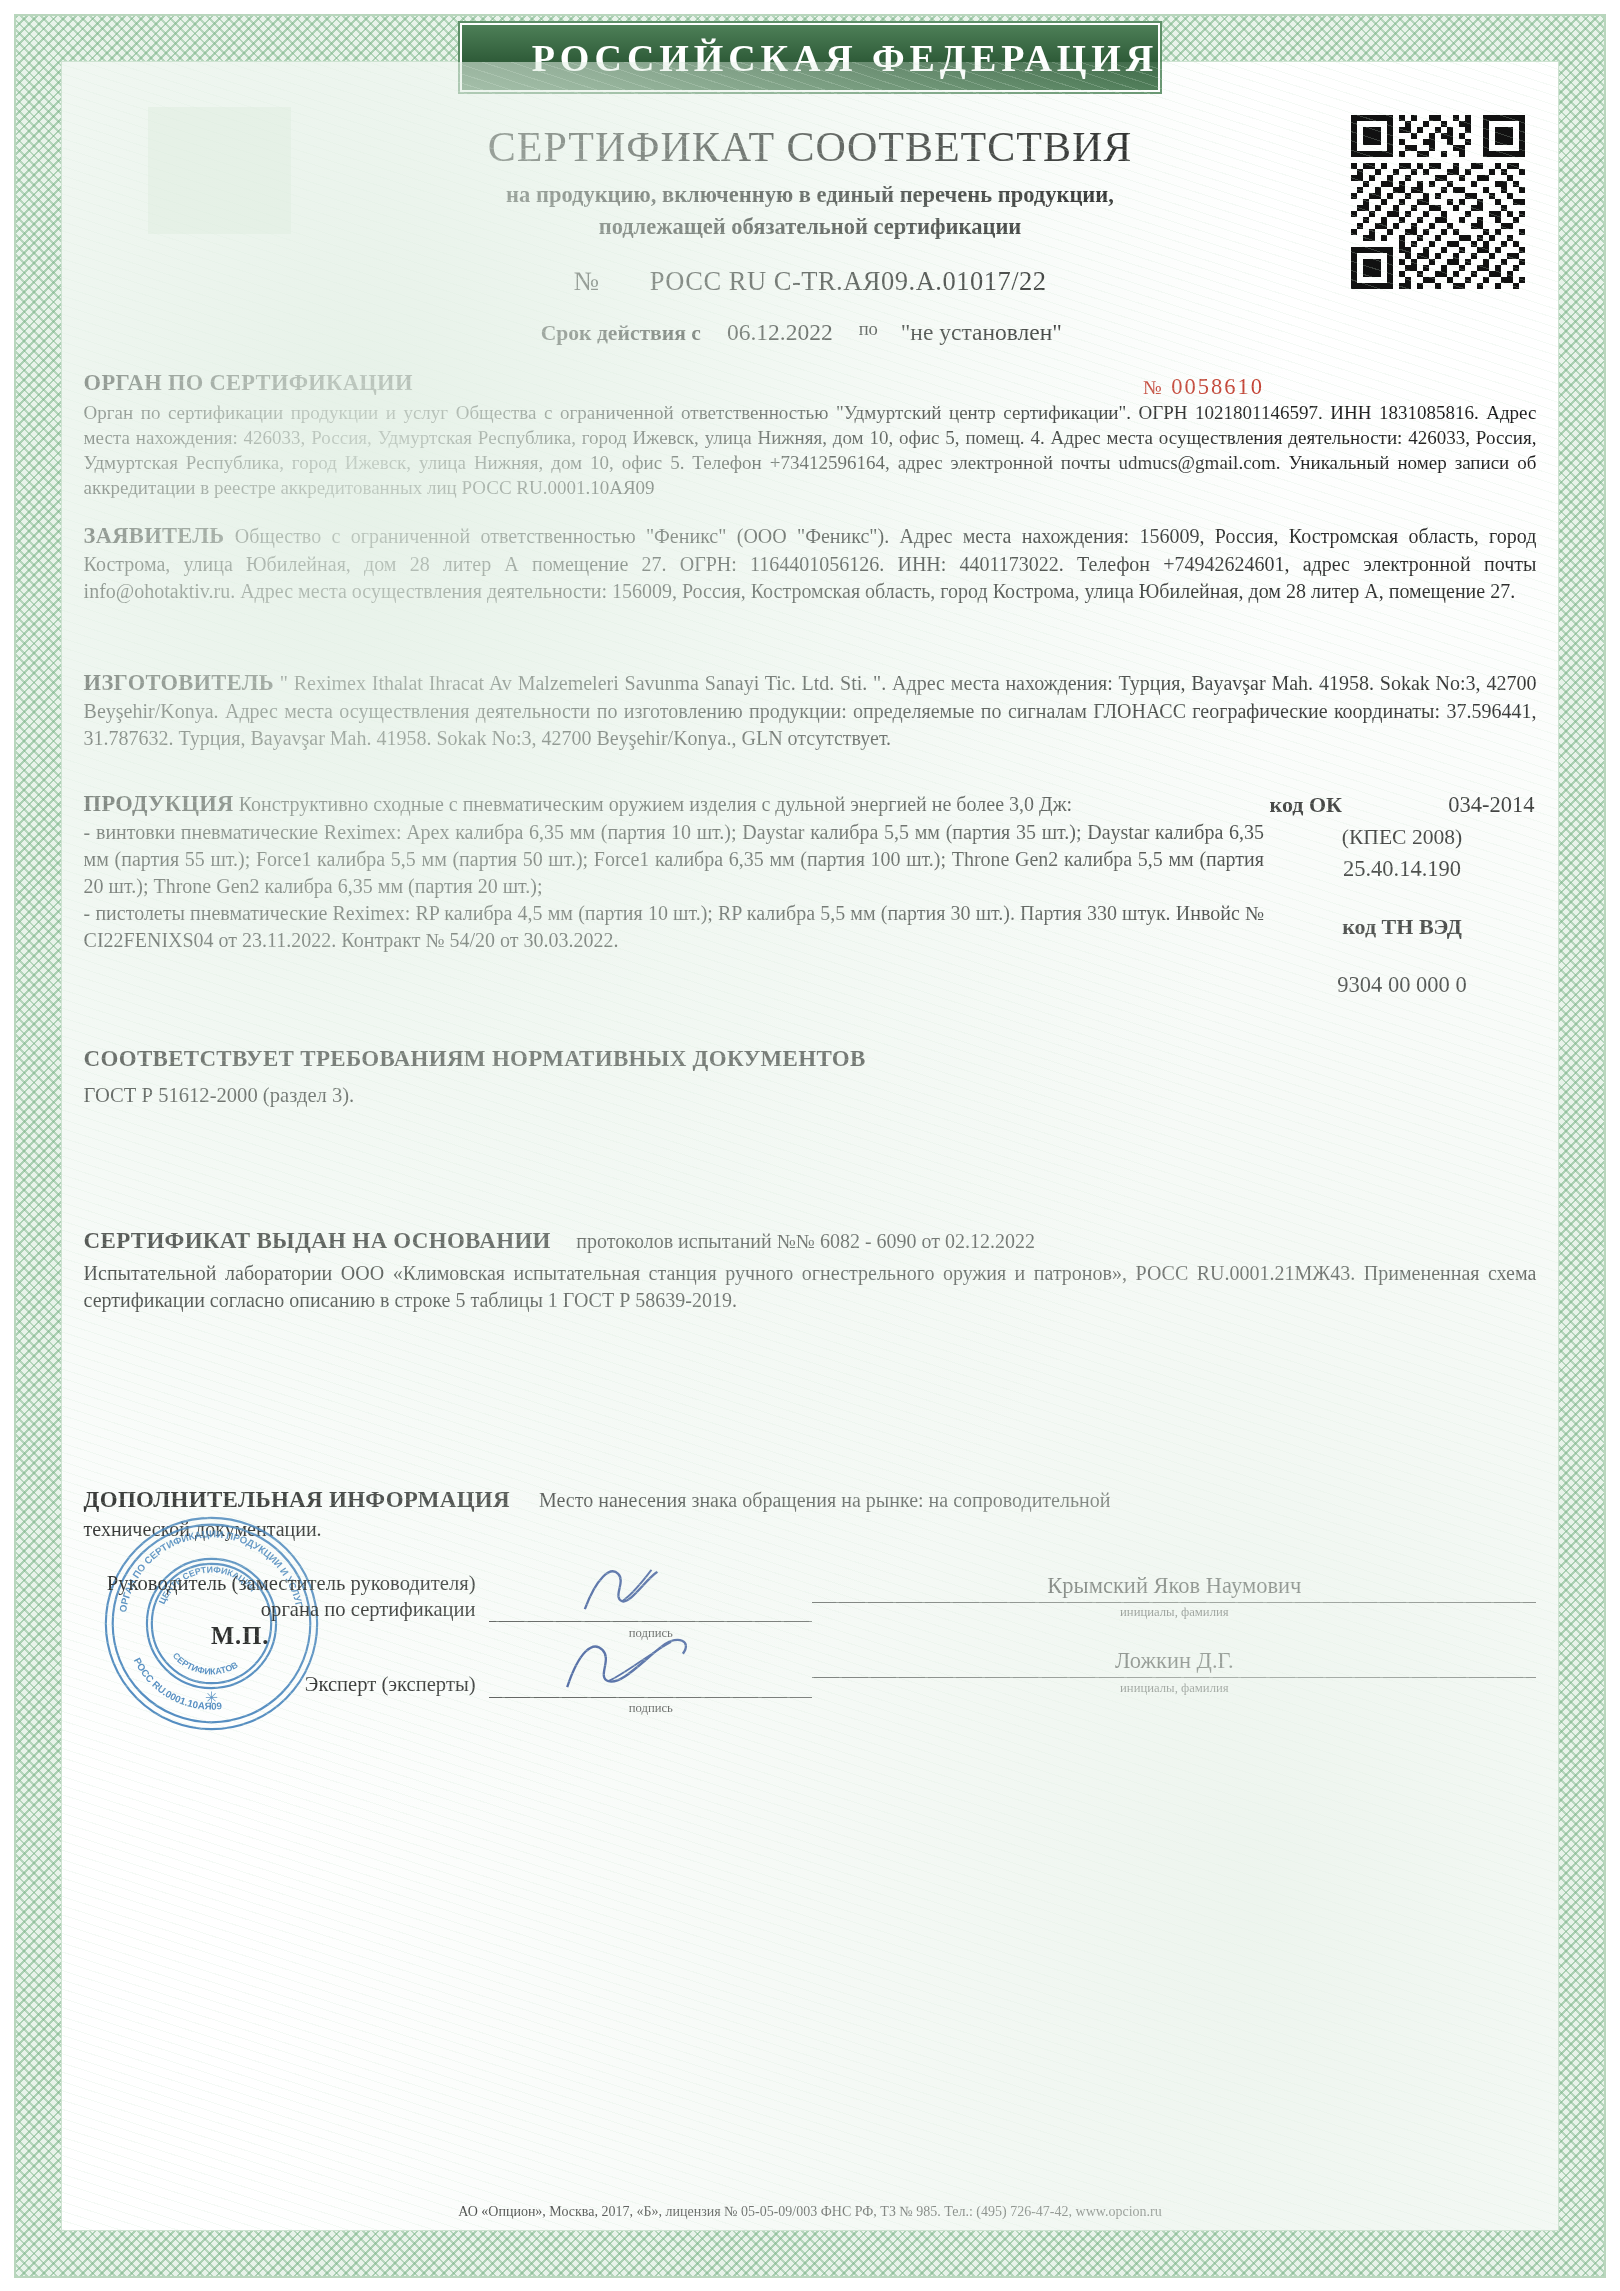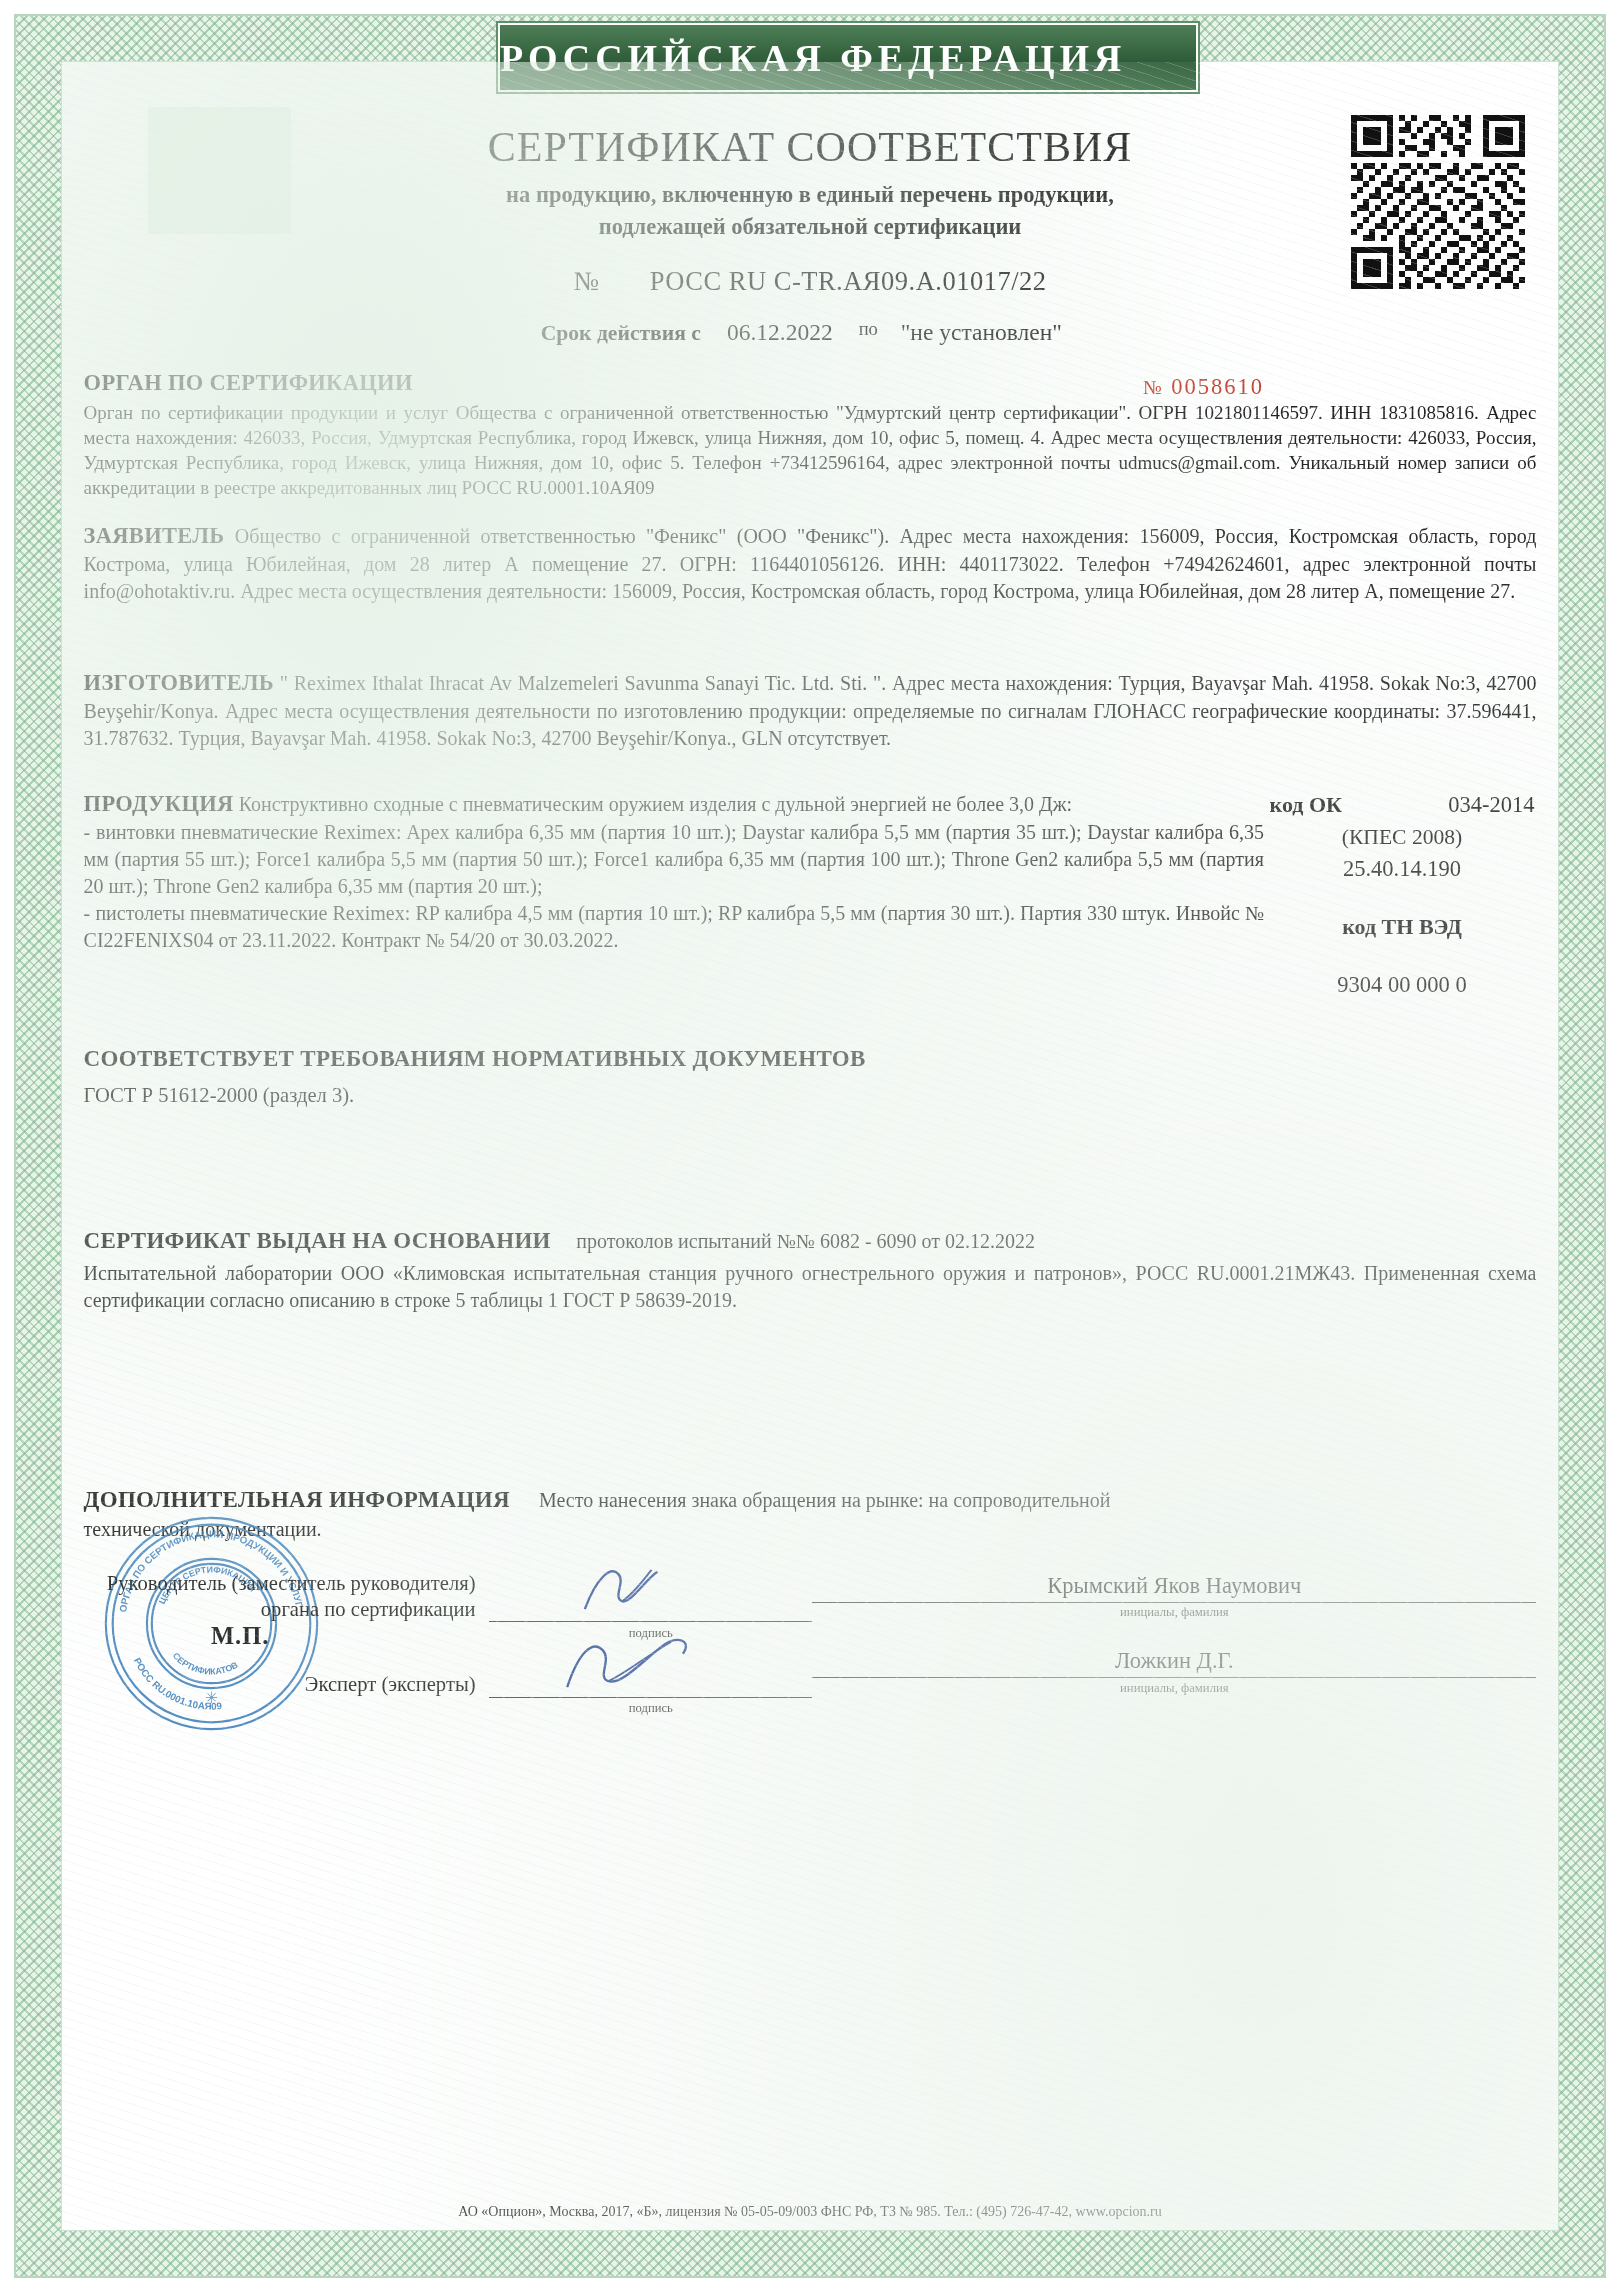--- a/index.html
+++ b/index.html
@@ -67,22 +67,21 @@
     left: 50%;
     transform: translateX(-50%);
     top: -39px;
     width: 696px;
     height: 65px;
     background: linear-gradient(#4d7f57, #2f5c39 55%, #42734c);
     border: 2.9px solid #ffffff;
     box-shadow: 0 0 0 2px #5e8f68;
     display: flex;
     align-items: center;
-    justify-content: flex-start;
-    margin-left: 38px;
+    justify-content: flex-end;
   }
   .banner-text {
     color: #ffffff;
     font-family: "Liberation Serif", serif;
     font-weight: bold;
     font-size: 38px;
     letter-spacing: 4.9px;
     white-space: nowrap;
   }
   

